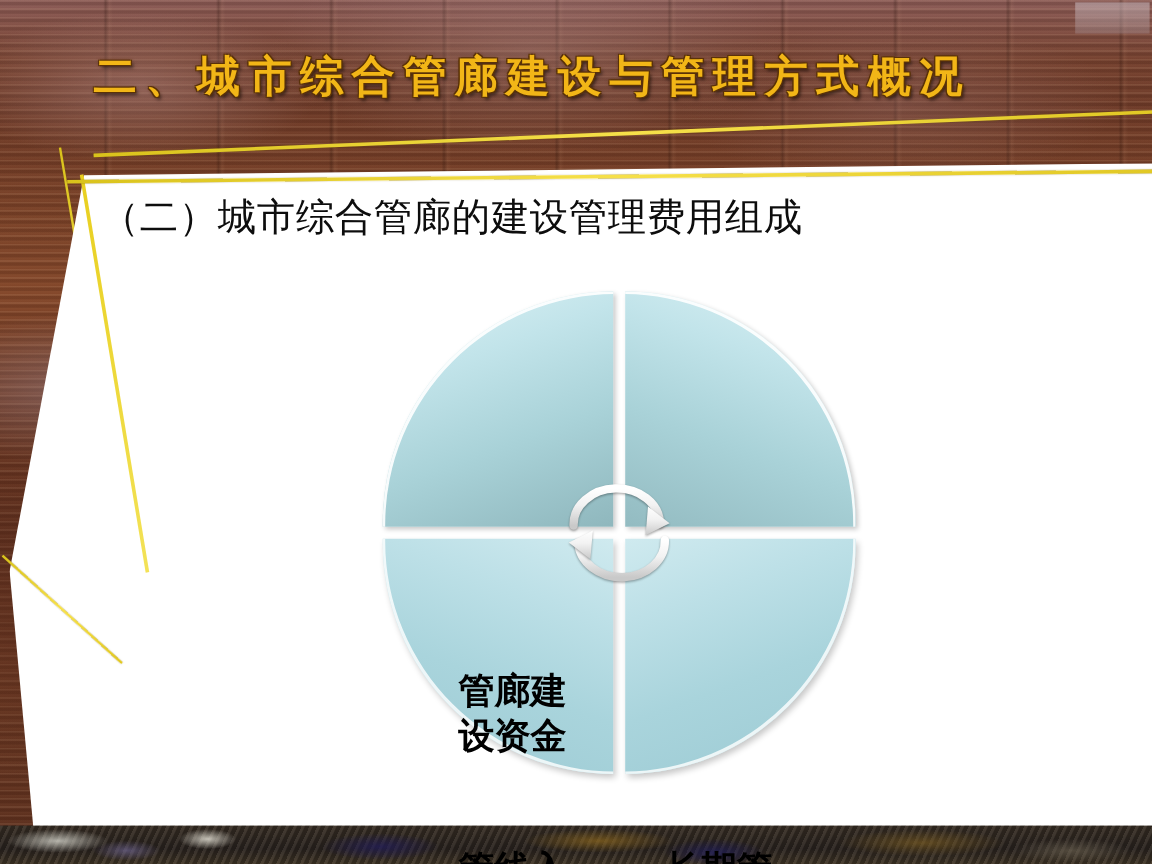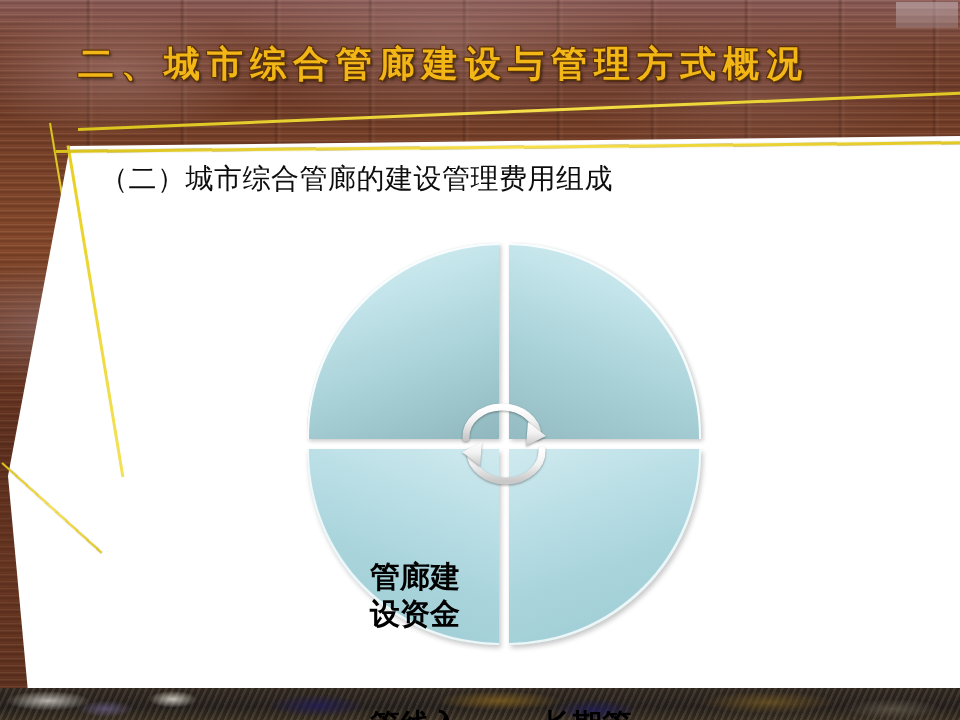--- a/index.html
+++ b/index.html
@@ -185,33 +185,33 @@
     left: 68px; top: 8px;
     width: 336px; height: 3px;
     background: linear-gradient(to right, #e8cf1e, #f3e257);
     transform: rotate(80.6deg);
     transform-origin: 0 50%;
   }
 
   
   .subtitle {
     position: absolute;
-    left: 100px;
+    left: 84px;
     top: 160px;
-    font-size: 28px;
+    font-size: 32px;
     font-weight: 400;
     color: #0d0d0d;
     letter-spacing: 0.5px;
     white-space: nowrap;
   }
 
   
   .diagram {
     position: absolute;
-    left: 307px;
+    left: 319px;
     top: 243px;
     width: 394px;
     height: 402px;
   }
   .quad {
     position: absolute;
     width: 192px;
     height: 196px;
     box-sizing: border-box;
     overflow: hidden;

